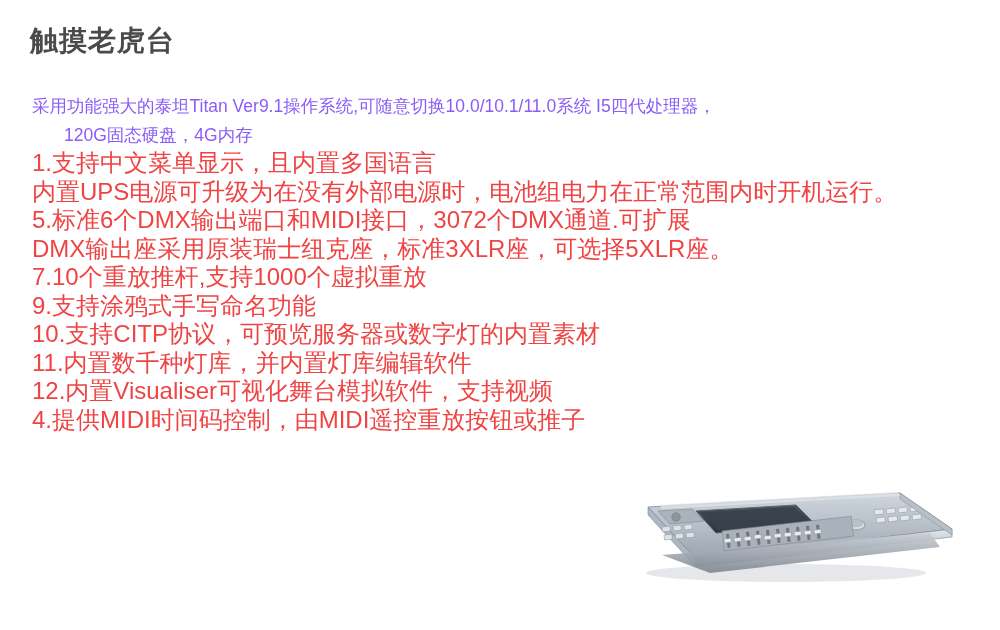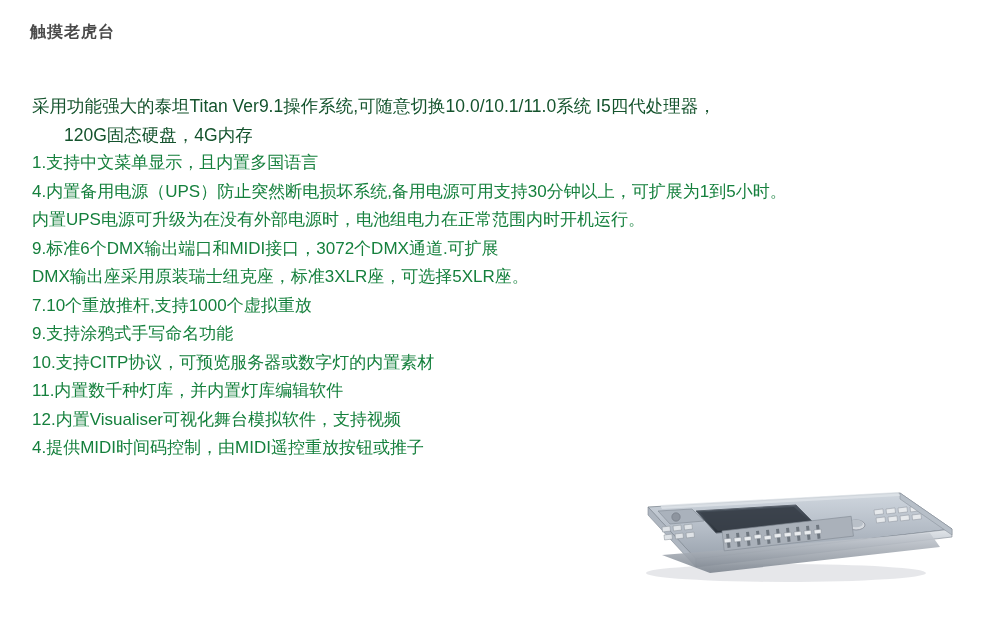--- a/index.html
+++ b/index.html
@@ -17,44 +17,44 @@
   }
   .page {
     position: relative;
     width: 1000px;
     height: 630px;
   }
   .title {
     position: absolute;
     left: 30px;
     top: 22px;
-    font-size: 16px;
+    font-size: 28px;
     font-weight: bold;
     color: #4a4a4a;
     letter-spacing: 1px;
   }
   .body-block {
     position: absolute;
     left: 32px;
     top: 92px;
     width: 940px;
   }
   .para {
     font-size: 17.5px;
     line-height: 28.5px;
-    color: #14532d;
+    color: #8b5cf6;
     white-space: pre-wrap;
   }
   .lead-line-2 {
     padding-left: 32px;
   }
   .list-line {
-    font-size: 17px;
+    font-size: 24px;
     line-height: 28.5px;
-    color: #15803d;
+    color: #ef4444;
   }
   
   .console-wrap {
     position: absolute;
     left: 600px;
     top: 455px;
     width: 360px;
     height: 130px;
   }
   .console-svg {
@@ -67,23 +67,22 @@
 <div class="page">
 
   <div class="title">触摸老虎台</div>
 
   <div class="body-block">
 
     <div class="para">采用功能强大的泰坦Titan Ver9.1操作系统,可随意切换10.0/10.1/11.0系统 I5四代处理器，</div>
     <div class="para lead-line-2">120G固态硬盘，4G内存</div>
 
     <div class="list-line">1.支持中文菜单显示，且内置多国语言</div>
-    <div class="list-line">4.内置备用电源（UPS）防止突然断电损坏系统,备用电源可用支持30分钟以上，可扩展为1到5小时。</div>
     <div class="list-line">内置UPS电源可升级为在没有外部电源时，电池组电力在正常范围内时开机运行。</div>
-    <div class="list-line">9.标准6个DMX输出端口和MIDI接口，3072个DMX通道.可扩展</div>
+    <div class="list-line">5.标准6个DMX输出端口和MIDI接口，3072个DMX通道.可扩展</div>
     <div class="list-line">DMX输出座采用原装瑞士纽克座，标准3XLR座，可选择5XLR座。</div>
     <div class="list-line">7.10个重放推杆,支持1000个虚拟重放</div>
     <div class="list-line">9.支持涂鸦式手写命名功能</div>
     <div class="list-line">10.支持CITP协议，可预览服务器或数字灯的内置素材</div>
     <div class="list-line">11.内置数千种灯库，并内置灯库编辑软件</div>
     <div class="list-line">12.内置Visualiser可视化舞台模拟软件，支持视频</div>
     <div class="list-line">4.提供MIDI时间码控制，由MIDI遥控重放按钮或推子</div>
 
   </div>
 

